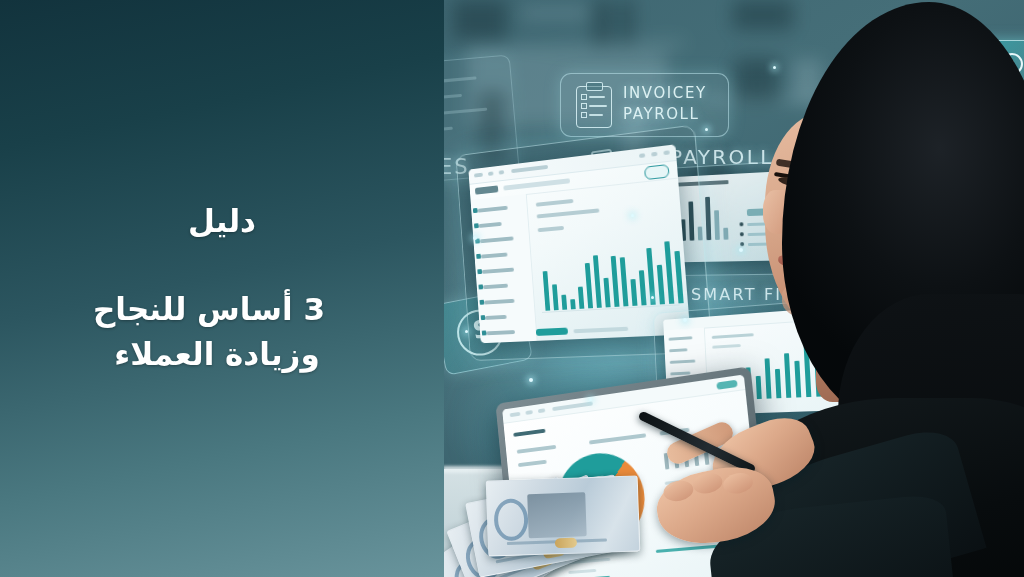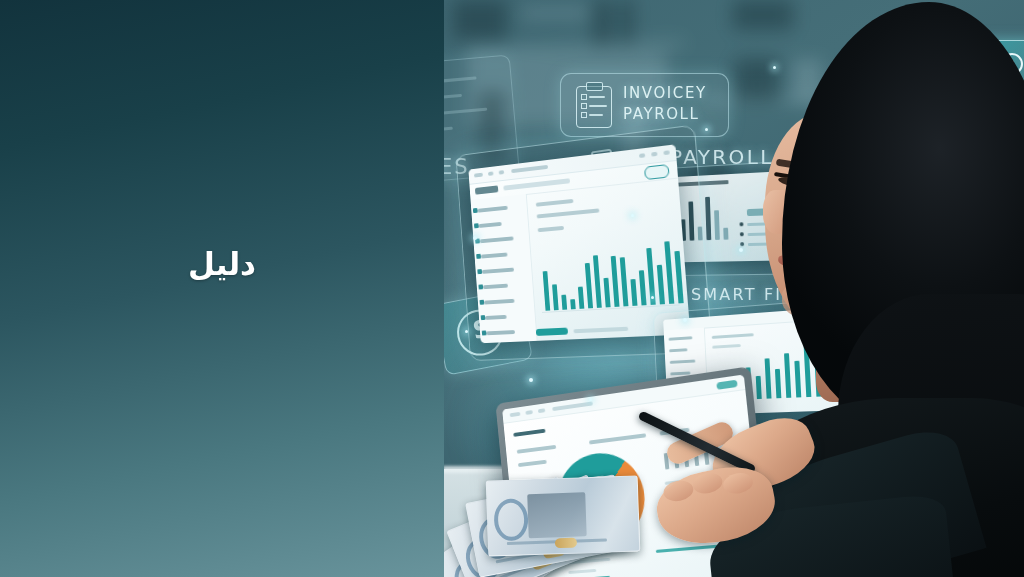--- a/index.html
+++ b/index.html
@@ -522,15 +522,19 @@
     <div class="spark" style="left:208px;top:296px;width:3px;height:3px;"></div>
     <div class="spark" style="left:22px;top:330px;width:3px;height:3px;"></div>
     <div class="spark" style="left:330px;top:66px;width:3px;height:3px;"></div>
     <div class="spark" style="left:240px;top:318px;width:4px;height:4px;"></div>
   </div>
 
   <div class="left-panel">
     <div class="text-group tg-top">
       <p class="headline hl-1">دليل</p>
     </div>
+    <div class="text-group">
+      <p class="headline hl-3">3 أساس للنجاح</p>
+      <p class="headline hl-4">وزيادة العملاء</p>
+    </div>
   </div>
 
 </div>
 
 </body></html>

